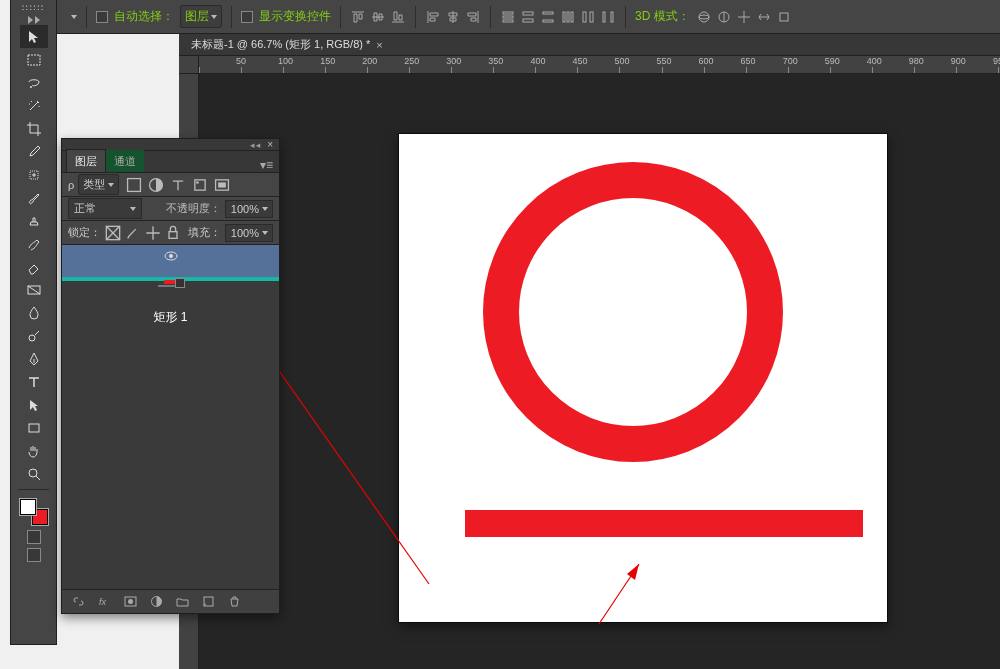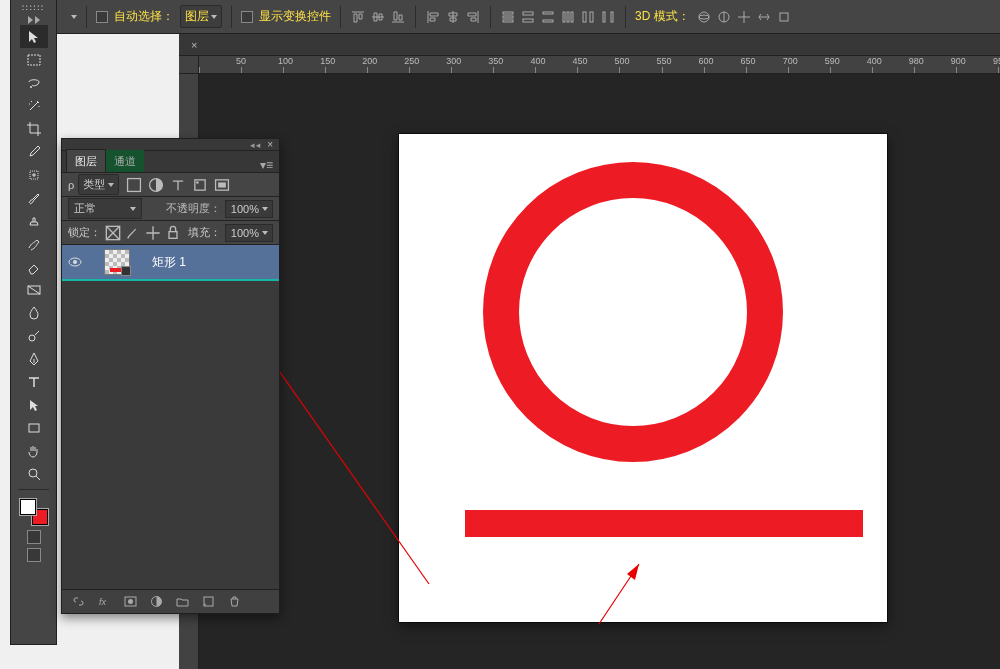--- a/index.html
+++ b/index.html
@@ -4,21 +4,21 @@
 <style>
   * { box-sizing: border-box; margin: 0; padding: 0; font-family: "Microsoft YaHei", Arial, sans-serif; }
   body { background: #f0f0f0; width: 1000px; height: 669px; overflow: hidden; position: relative; }
   .ps-frame { position: absolute; left: 0; top: 0; width: 1000px; height: 669px; background: #f0f0f0; }
 
   
   .option-bar {
     position: absolute; left: 57px; top: 0; width: 943px; height: 34px;
     background: #454545; border-bottom: 1px solid #202020;
     display: flex; align-items: center; gap: 6px; padding: 0 8px;
-    font-size: 12px; color: #fde047;
+    font-size: 12px; color: #84cc16;
   }
   .divider { width: 1px; height: 22px; background: #2c2c2c; margin: 0 3px; }
   .opt-icon { display:inline-flex; align-items:center; justify-content:center; color:#ccc;}
   .checkbox { width: 12px; height: 12px; border: 1px solid #888; background: #3a3a3a; display:inline-block; }
   .dropdown { display:flex; align-items:center; gap:2px; padding: 2px 4px; background:#3d3d3d; border:1px solid #2a2a2a; border-radius:2px;}
   .chev-down { width:0;height:0;border-left:3px solid transparent;border-right:3px solid transparent;border-top:4px solid #bbb; }
   .align-icons { display:flex; gap:4px; }
   .align-i { width:16px; height:16px; display:flex; align-items:center; justify-content:center; opacity:.75;}
   .align-i svg { width:14px; height:14px; }
 
@@ -122,21 +122,21 @@
   .opacity-lbl { margin-left:auto; color:#bbb;}
   .pct-dd { display:flex; align-items:center; gap:3px; padding:2px 4px; background:#3a3a3a; border:1px solid #2a2a2a; width:48px; justify-content:flex-end;}
   .lock-row {
     height:24px; display:flex; align-items:center; gap:4px; padding:0 6px;
     border-bottom:1px solid #222;
   }
   .lock-row .licon { width:16px; height:16px; display:flex; align-items:center; justify-content:center; color:#bbb;}
   .layers-list { flex:1; background:#3a3a3a; overflow:hidden; }
   .layer {
     display:flex; align-items:center; gap:22px; padding:4px 6px;
-    border-bottom:2px solid #14b8a6; height:36px;
+    border-bottom:4px solid #14b8a6; height:36px;flex-direction:column;
   }
   .layer.sel { background:#557099; color:#fff; }
   .eye { width:14px; height:14px; display:flex; align-items:center; justify-content:center; color:#ddd;}
   .thumb { width:26px; height:26px; background:#fff; border:1px solid #777; position:relative; display:flex; align-items:center; justify-content:center;}
   .thumb.checker { background:
     linear-gradient(45deg,#bbb 25%,transparent 25%,transparent 75%,#bbb 75%),
     linear-gradient(45deg,#bbb 25%,#eee 25%,#eee 75%,#bbb 75%);
     background-size:8px 8px; background-position:0 0,4px 4px; }
   .thumb .mini-rect { position:absolute; bottom:2px; left:5px; width:16px; height:4px; background:#ed1c24;}
   .thumb .corner { position:absolute; right:-2px; bottom:-2px; width:10px;height:10px;background:#333;border:1px solid #888;}
@@ -278,20 +278,21 @@
       <span class="align-i">
           <svg viewBox="0 0 14 14">
             <rect x="3" y="3" width="8" height="8" stroke="#ccc" fill="none"></rect>
           </svg>
         </span>
     </div>
   </div>
 
   <div class="tab-bar">
     <div class="doc-tab">
+      <span>未标题-1 @ 66.7% (矩形 1, RGB/8) *</span>
       <span class="tab-x">×</span>
     </div>
   </div>
 
   <div class="canvas-area">
     <div class="ruler-corner"></div>
     <div class="ruler-h" id="rulerH">
         <div class="tick">
           <span>0</span>
         </div>

